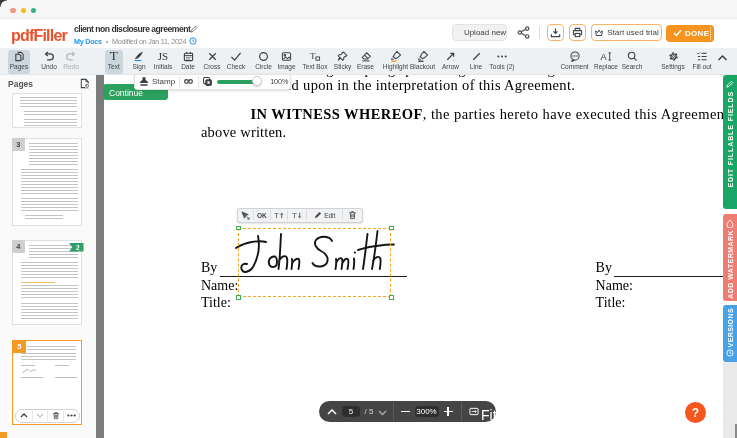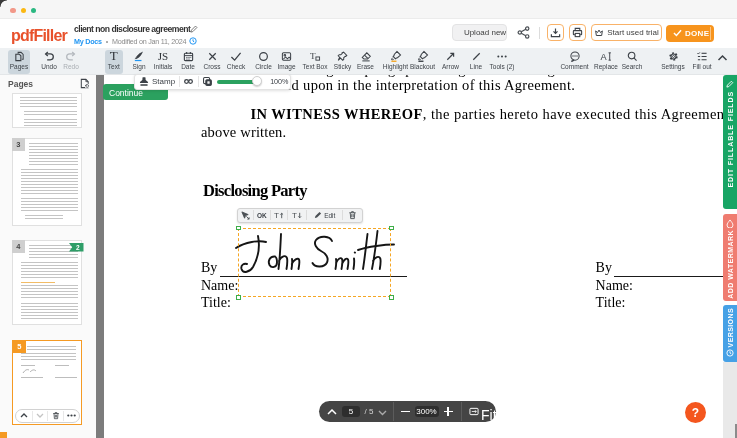--- a/index.html
+++ b/index.html
@@ -417,21 +417,20 @@
 
 <div class="abs" style="left:0; top:432px; width:7px; height:6px; background:#f59a23;"></div>
 
 <div class="abs" id="scroll"></div>
 
 <div class="abs" style="left:104px; top:75px; width:633px; height:363px; background:#fff; overflow:hidden;">
   <div class="serif" style="position:absolute; left:186px; top:-12.6px; font-size:14.5px;">headings and paragraph headings used in this Agreement are not</div>
   <div class="serif" style="position:absolute; left:160.3px; top:2.9px; font-size:14.5px; letter-spacing:0.31px;">relied upon in the interpretation of this Agreement.</div>
   <div class="serif" style="position:absolute; left:146.4px; top:31.9px; font-size:14.5px; letter-spacing:0.43px;"><b>IN WITNESS WHEREOF</b>, the parties hereto have executed this Agreement</div>
   <div class="serif" style="position:absolute; left:97px; top:50.3px; font-size:14.5px; letter-spacing:0.17px;">above written.</div>
-  <div class="serif" style="position:absolute; left:99px; top:108.2px; font-size:16.5px; font-weight:bold; letter-spacing:-0.7px;">Disclosing Party</div>
   <div class="serif" style="position:absolute; left:97px; top:185.9px; font-size:14px; letter-spacing:0;">By</div>
   <div class="serif" style="position:absolute; left:97px; top:203.5px; font-size:14px; letter-spacing:0;">Name:</div>
   <div class="serif" style="position:absolute; left:97px; top:220.7px; font-size:14px; letter-spacing:0;">Title:</div>
   <div class="abs" style="left:115.5px; top:200.6px; width:187.5px; height:1.2px; background:#1a1a1a;"></div>
   <div class="serif" style="position:absolute; left:491.6px; top:185.9px; font-size:14px; letter-spacing:0;">By</div>
   <div class="serif" style="position:absolute; left:491.6px; top:203.5px; font-size:14px; letter-spacing:0;">Name:</div>
   <div class="serif" style="position:absolute; left:491.6px; top:220.7px; font-size:14px; letter-spacing:0;">Title:</div>
   <div class="abs" style="left:510px; top:200.6px; width:123px; height:1.2px; background:#1a1a1a;"></div>
 
   <svg class="abs" style="left:131px; top:153px;" width="165" height="60" viewBox="0 0 165 60" fill="none" stroke="#151515" stroke-width="1.9" stroke-linecap="round">

